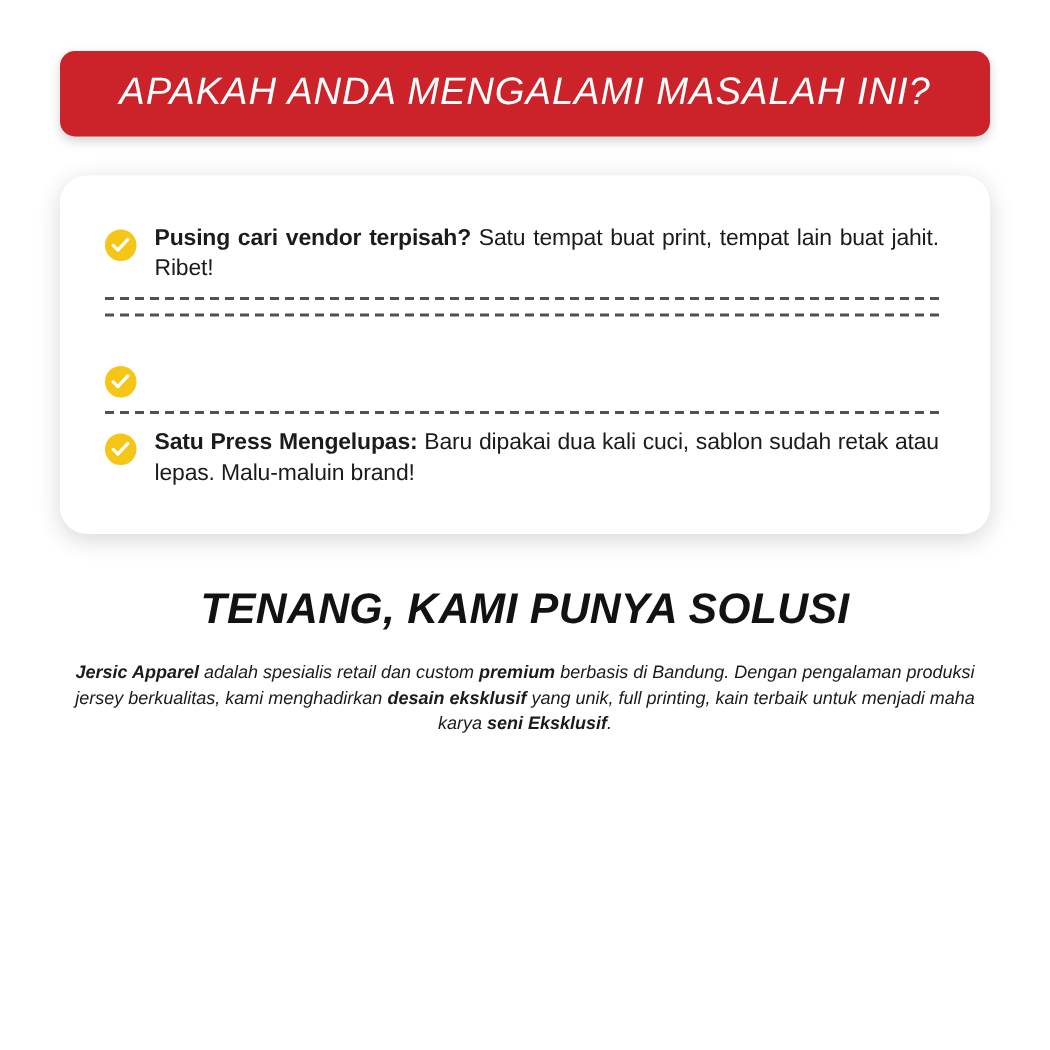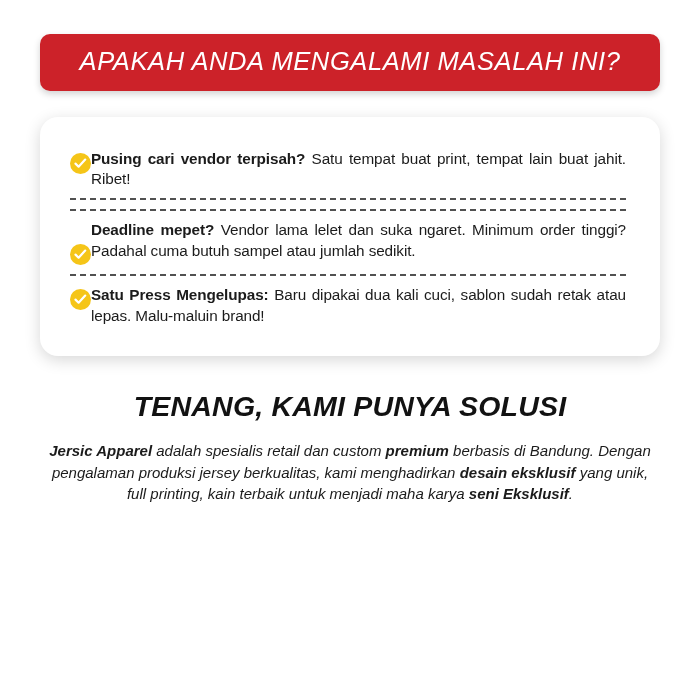--- a/index.html
+++ b/index.html
@@ -45,20 +45,21 @@
     margin-top: 26px;
     background: #ffffff;
     border-radius: 18px;
     box-shadow: 0 4px 16px rgba(0,0,0,0.16);
     padding: 32px 34px 30px 30px;
   }
 
   .item {
     display: flex;
     align-items: flex-start;
+    gap: 12px;
   }
   .check {
     flex: 0 0 auto;
     width: 21px;
     height: 21px;
     border-radius: 50%;
     background: #f5c518;
     margin-top: 4px;
     position: relative;
   }
@@ -94,21 +95,21 @@
     line-height: 1.13;
     font-weight: bold;
     font-style: italic;
     color: #121212;
     letter-spacing: 0.2px;
   }
 
   .desc {
     margin-top: 18px;
     text-align: center;
-    font-size: 15px;
+    font-size: 12px;
     line-height: 1.42;
     font-style: italic;
     color: #1b1b1b;
     padding: 0 6px;
   }
   .desc b { font-weight: bold; }
 </style>
 </head>
 <body>
 
@@ -133,21 +134,20 @@
 
 
     <hr class="divider">
 
     <div class="item">
       <span class="check" style="margin-top:24px;">
         <svg width="13" height="13" viewBox="0 0 13 13">
             <path d="M1.5 6.6 L4.6 9.7 L11.2 2.6" stroke="#ffffff" stroke-width="2.2" fill="none" stroke-linecap="round" stroke-linejoin="round"></path>
           </svg>
       </span>
-      <div class="item-text"><b>Deadline mepet?</b><span> Vendor lama lelet dan suka ngaret. Minimum order tinggi? Padahal cuma butuh sampel atau jumlah sedikit.</span></div>
     </div>
 
     <hr class="divider">
 
     <div class="item">
       <span class="check">
         <svg width="13" height="13" viewBox="0 0 13 13">
             <path d="M1.5 6.6 L4.6 9.7 L11.2 2.6" stroke="#ffffff" stroke-width="2.2" fill="none" stroke-linecap="round" stroke-linejoin="round"></path>
           </svg>
       </span>

